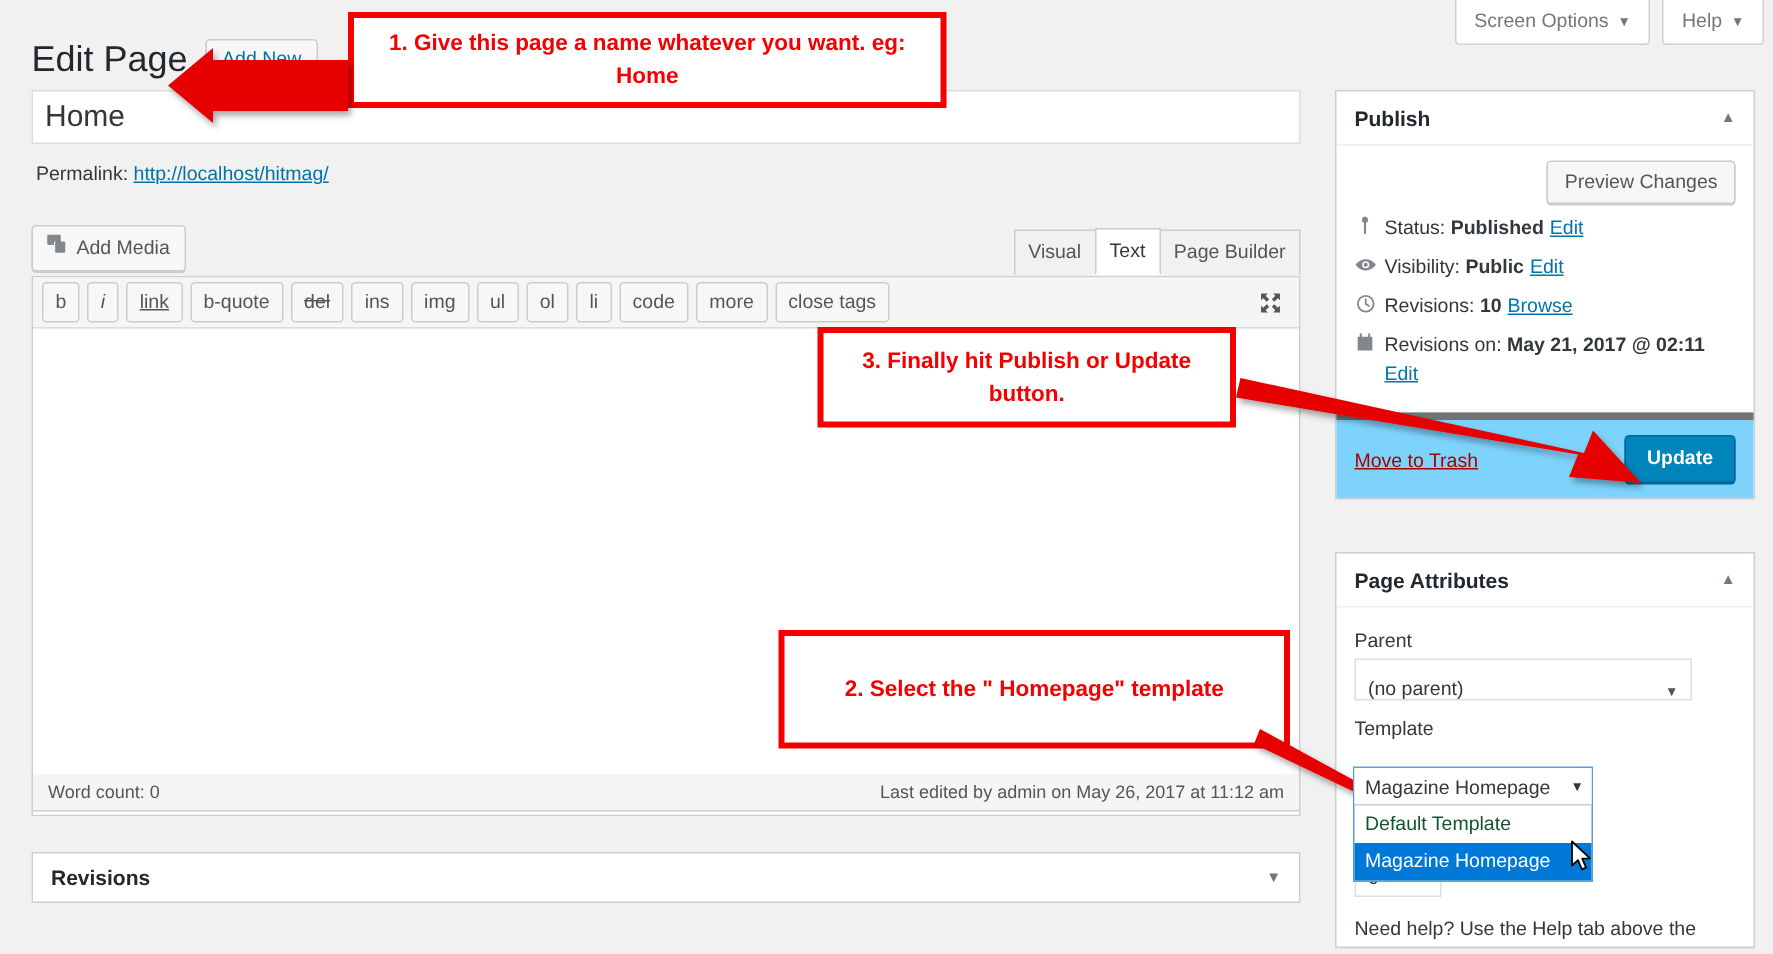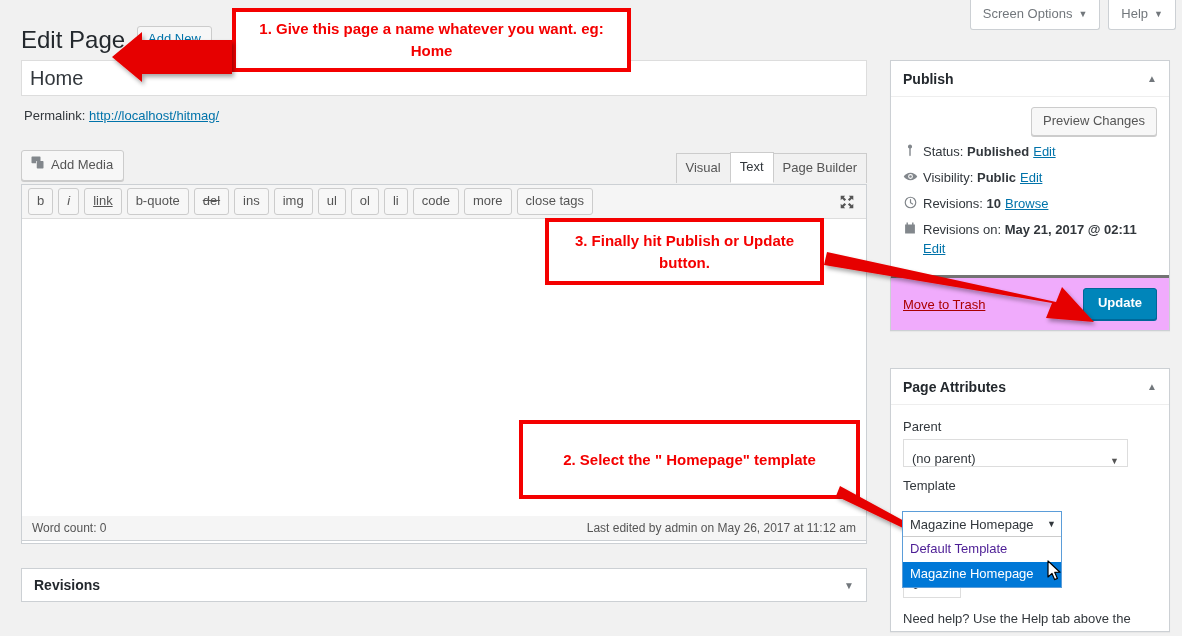--- a/index.html
+++ b/index.html
@@ -117,21 +117,21 @@
     font-size: 13px; color: #555; padding: 4px 11px 5px; cursor: pointer;
     box-shadow: 0 1px 0 #ccc; line-height: 1.4;
   }
   .misc-row { display: flex; align-items: flex-start; font-size: 13px; color: #32373c; margin: 7px 0; }
   .misc-icon { width: 20px; flex: 0 0 20px; color: #82878c; display: flex; align-items: center; }
   .misc-row b { font-weight: 700; }
   .misc-row a { color: #0073aa; text-decoration: underline; margin-left: 4px; }
   .misc-text { line-height: 1.45; }
 
   .publish-footer {
-    border-top: 3px solid #737373; background: #f0abfc; padding: 10px 12px;
+    border-top: 5px solid #737373; background: #7dd3fc; padding: 10px 12px;
     display: flex; align-items: center; justify-content: space-between;
   }
   .trash-link { color: #a00; font-size: 13px; text-decoration: underline; cursor: pointer; }
   .update-btn {
     background: #0085ba; border: 1px solid #006799; border-radius: 3px;
     color: #fff; font-size: 13px; font-weight: 600; padding: 5px 14px 6px;
     cursor: pointer; box-shadow: 0 1px 0 #006799; line-height: 1.4;
   }
 
   .attr-label { font-size: 13px; color: #32373c; margin: 4px 0 5px; }
@@ -152,21 +152,21 @@
   .dd-open {
     position: absolute; left: 902px; top: 511px; width: 160px; z-index: 40;
     border: 1px solid #5b9dd9; background: #fff;
   }
   .dd-current {
     height: 24px; display: flex; align-items: center; justify-content: space-between;
     padding: 0 5px 0 7px; font-size: 13px; color: #32373c; background: #fff;
   }
   .dd-current .ar { font-size: 9px; }
   .dd-list { border-top: 1px solid #ccc; }
-  .dd-item { font-size: 13px; padding: 2px 7px 3px; color: #4c1d95; cursor: pointer; line-height: 1.55; }
+  .dd-item { font-size: 13px; padding: 2px 7px 3px; color: #14532d; cursor: pointer; line-height: 1.55; }
   .dd-item.sel { background: #0078d7; color: #fff; }
 
   
   .cursor { position: absolute; left: 1047px; top: 560px; z-index: 60; }
 
   
   .callout {
     position: absolute; background: #fff; border: 4px solid #f40000;
     color: #f40000; font-weight: 700; font-size: 15px; text-align: center;
     display: flex; align-items: center; justify-content: center; z-index: 30;

